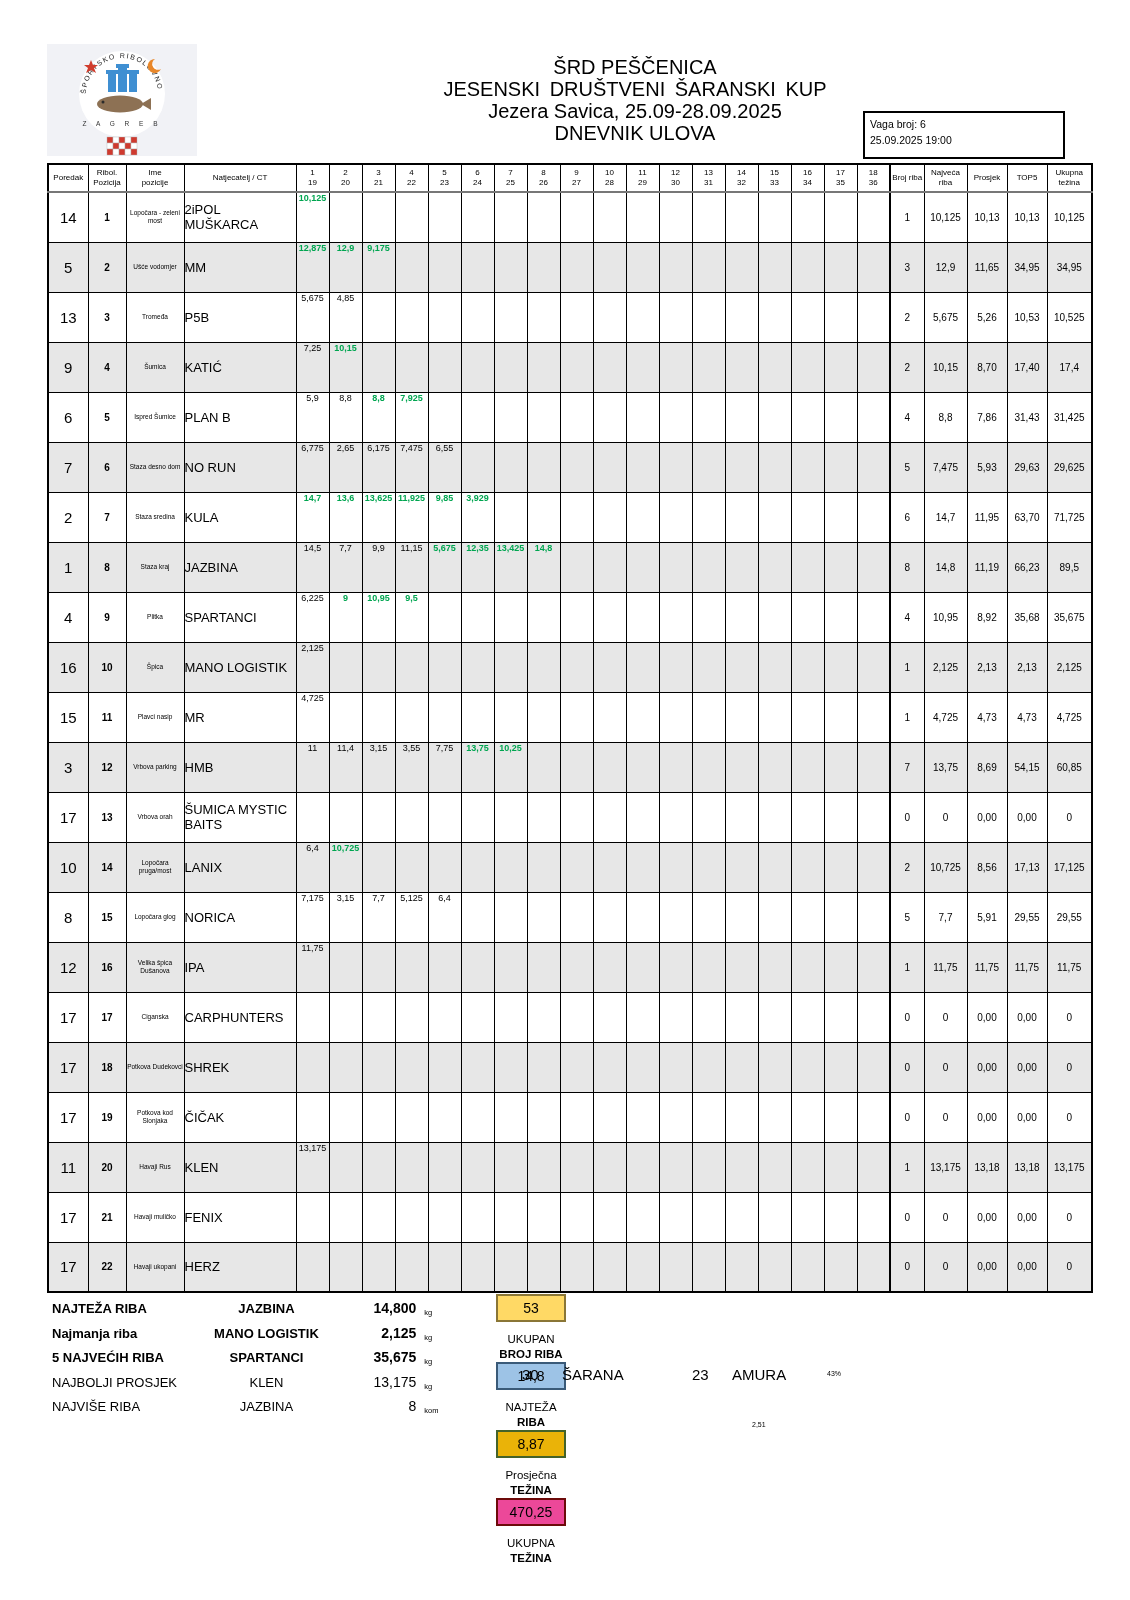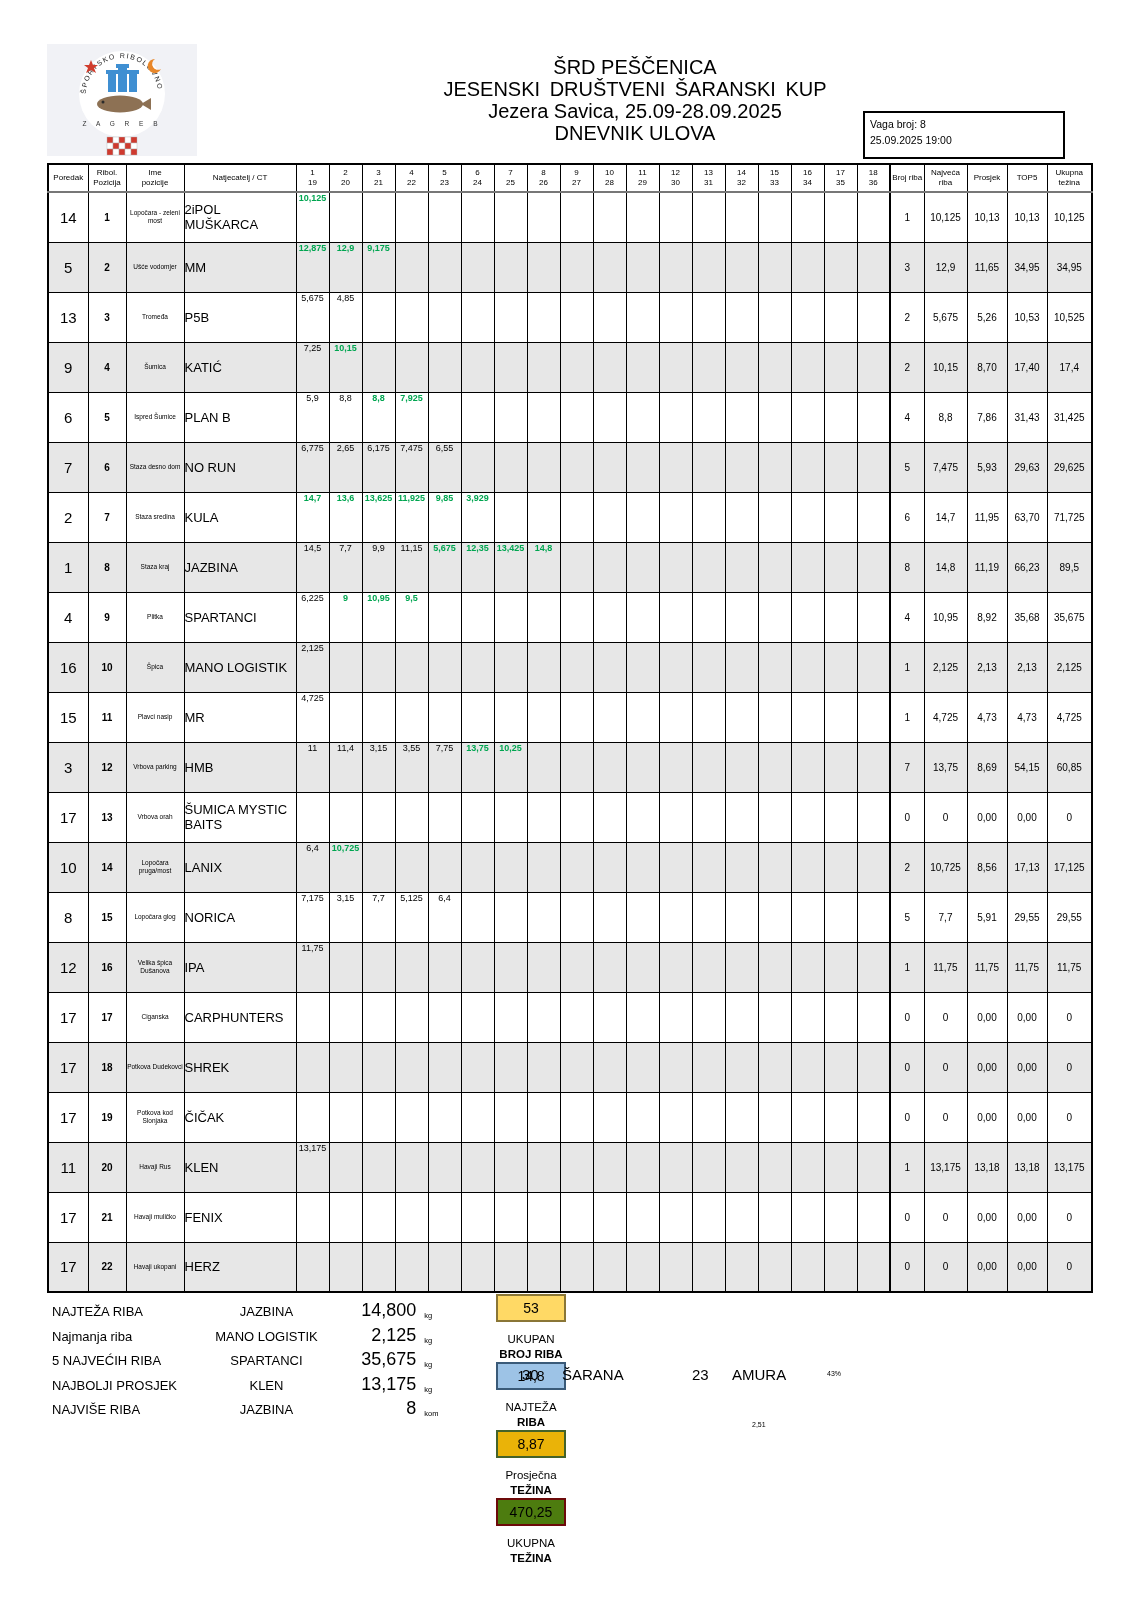--- a/index.html
+++ b/index.html
@@ -31,23 +31,23 @@
   td.team{font-size:13px;text-align:left;padding-left:3px;line-height:15px;font-weight:normal;}
   td.catch{font-size:9px;text-align:center;vertical-align:top;padding-top:2px;}
   td.catch.amur{color:#00A550;font-weight:bold;}
   td.stat{font-size:10px;text-align:center;}
   .bl{border-left:2.5px solid #000 !important;}
   
   .summary{position:absolute;left:52px;top:1300px;width:400px;}
   .srow{display:flex;align-items:baseline;height:24.5px;}
   .slabel{width:150px;font-size:13px;}
   .steam{width:165px;font-size:13px;text-align:center;}
-  .sval{width:80px;font-size:18px;text-align:right;}
+  .sval{width:80px;font-size:14px;text-align:right;}
   .sunit{width:30px;font-size:7.5px;padding-left:8px;position:relative;top:2px;}
-  .srow.b .slabel,.srow.b .steam,.srow.b .sval{font-weight:normal;}
+  .srow.b .slabel,.srow.b .steam,.srow.b .sval{font-weight:bold;}
   
   .stats{position:absolute;left:480px;top:1294px;display:flex;flex-direction:column;}
   .stat{width:102px;text-align:center;}
   .stat .box{width:66px;height:24px;margin:0 auto;border:2px solid;
     font-size:14px;line-height:24px;text-align:center;}
   .stat .l1{margin-top:10px;font-size:11.5px;line-height:15px;}
   .stat .l2{font-size:11.5px;font-weight:bold;line-height:15px;}
   
   .species{position:absolute;left:480px;top:1366px;width:420px;height:20px;}
   .species span{position:absolute;font-size:15px;}
@@ -107,21 +107,21 @@
   </svg>
 
   <div class="titles">
     <div>ŠRD PEŠČENICA</div>
     <div class="t2">JESENSKI DRUŠTVENI ŠARANSKI KUP</div>
     <div>Jezera Savica, 25.09-28.09.2025</div>
     <div>DNEVNIK ULOVA</div>
   </div>
 
   <div class="vaga">
-    <div>Vaga broj: 8</div>
+    <div>Vaga broj: 6</div>
     <div>25.09.2025 19:00</div>
   </div>
 
   <table class="main">
       <colgroup>
         <col style="width:40px">
         <col style="width:38px">
         <col style="width:58px">
         <col style="width:112px">
         <col style="width:33px">
@@ -940,21 +940,21 @@
         <div class="box" style="background:#9DC3E6;border-color:#3a5a78">14,8</div>
         <div class="l1">NAJTEŽA</div>
         <div class="l2">RIBA</div>
       </div>
       <div class="stat">
         <div class="box" style="background:#eab308;border-color:#44632a">8,87</div>
         <div class="l1">Prosječna</div>
         <div class="l2">TEŽINA</div>
       </div>
       <div class="stat">
-        <div class="box" style="background:#4d7c0f;border-color:#6d0a0a">470,25</div>
+        <div class="box" style="background:#ec4899;border-color:#6d0a0a">470,25</div>
         <div class="l1">UKUPNA</div>
         <div class="l2">TEŽINA</div>
       </div>
     </div>
 
   <div class="species">
       <span style="left:42px">30</span>
       <span style="left:82px">ŠARANA</span>
       <span style="left:212px">23</span>
       <span style="left:252px">AMURA</span>

